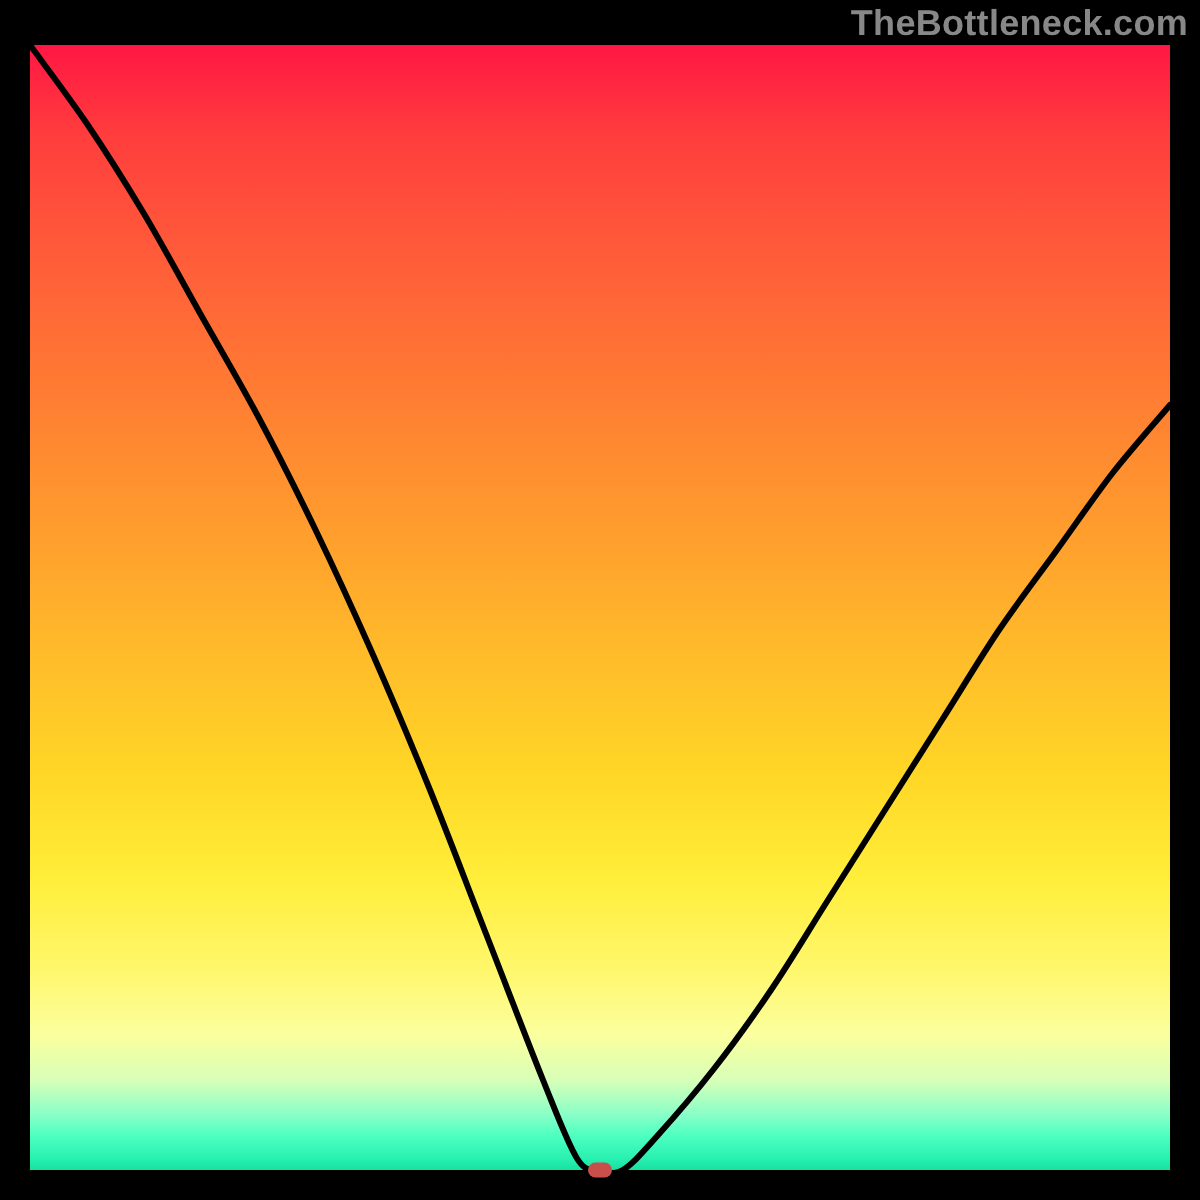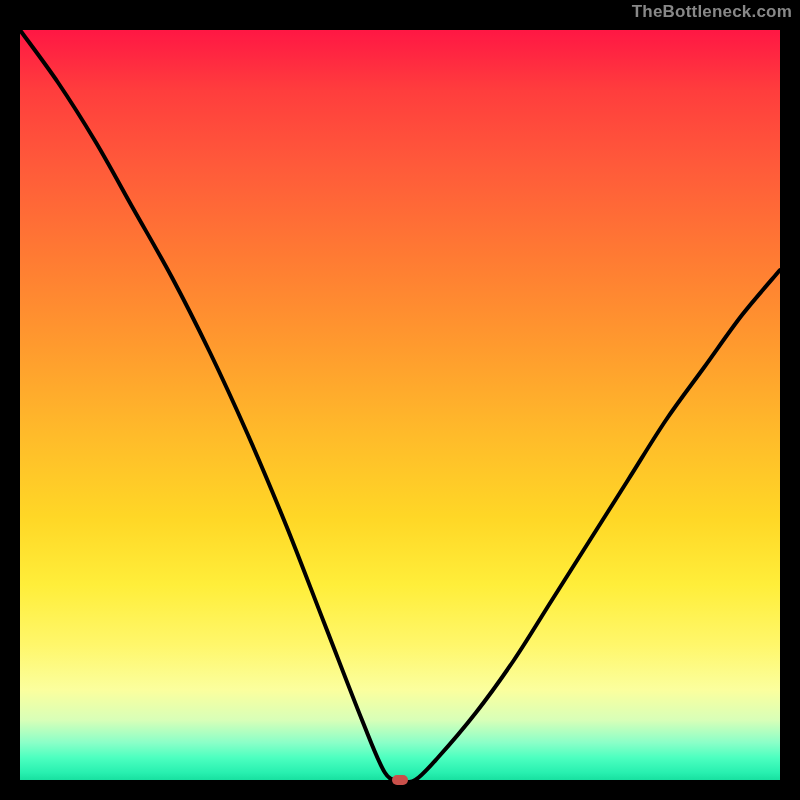--- a/index.html
+++ b/index.html
@@ -15,21 +15,21 @@
     position: relative;
     width: 800px;
     height: 800px;
     background: #000;
   }
   .watermark {
     position: absolute;
     top: 2px;
     right: 8px;
     color: #888;
-    font-size: 17px;
+    font-size: 24px;
     font-weight: 600;
     letter-spacing: 0.2px;
     z-index: 5;
   }
   .plot-area {
     position: absolute;
     left: 20px;
     top: 30px;
     width: 760px;
     height: 750px;

